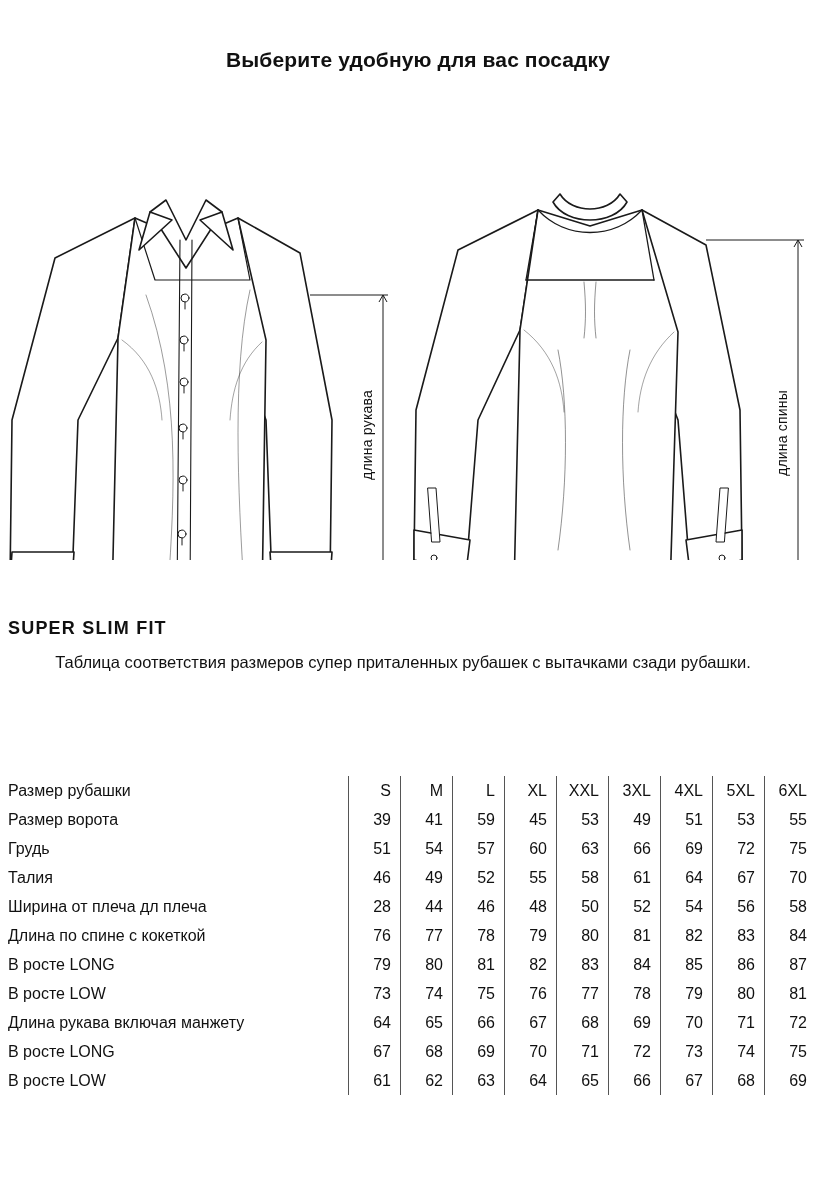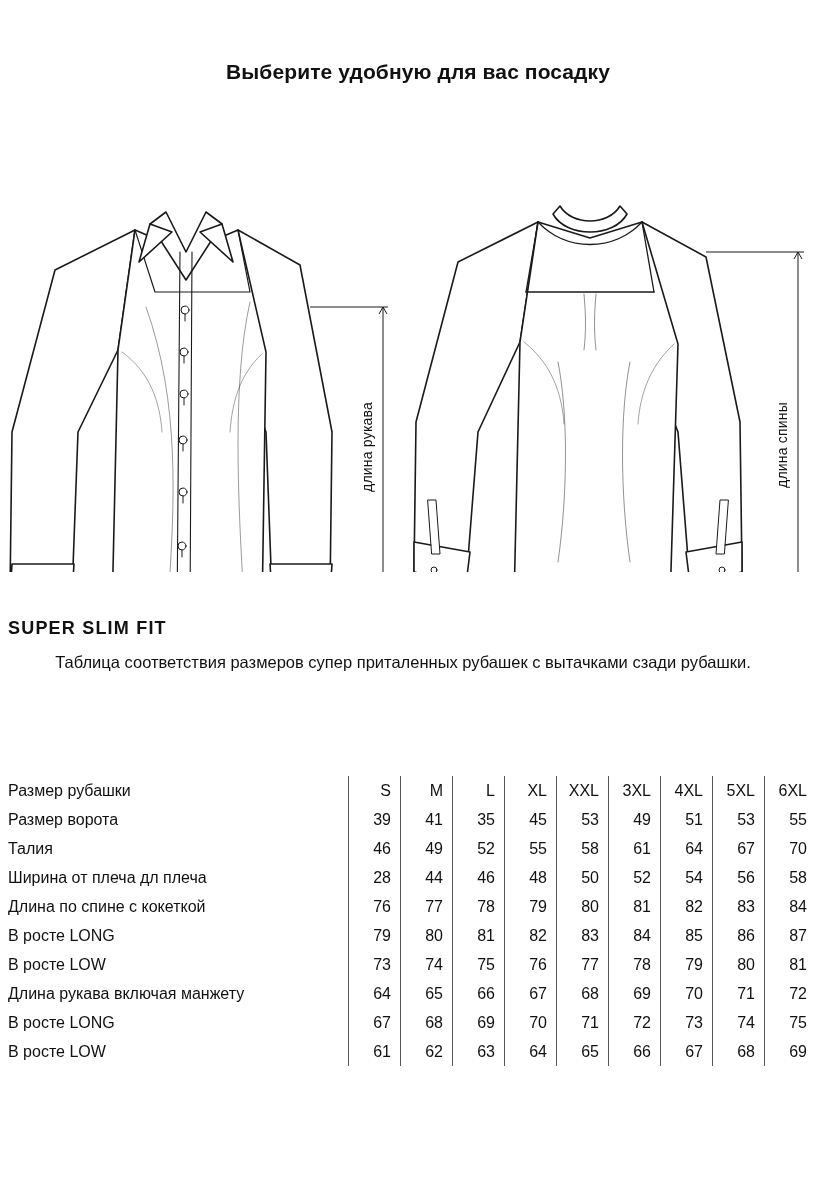--- a/index.html
+++ b/index.html
@@ -19,21 +19,21 @@
     width: 836px;
     height: 1200px;
     position: relative;
     box-sizing: border-box;
   }
   .title {
     text-align: center;
     font-size: 21px;
     font-weight: bold;
     color: #111;
-    padding-top: 60px;
+    padding-top: 48px;
     letter-spacing: 0.1px;
   }
   .illustrations {
     position: relative;
     width: 836px;
     height: 470px;
     margin-top: 18px;
   }
   .fit-heading {
     position: absolute;
@@ -216,27 +216,39 @@
         <td class="val">XXL</td>
         <td class="val">3XL</td>
         <td class="val">4XL</td>
         <td class="val">5XL</td>
         <td class="val">6XL</td>
       </tr>
       <tr>
         <td class="label">Размер ворота</td>
         <td class="val">39</td>
         <td class="val">41</td>
-        <td class="val">35</td>
+        <td class="val">59</td>
         <td class="val">45</td>
         <td class="val">53</td>
         <td class="val">49</td>
         <td class="val">51</td>
         <td class="val">53</td>
         <td class="val">55</td>
+      </tr>
+      <tr>
+        <td class="label">Грудь</td>
+        <td class="val">51</td>
+        <td class="val">54</td>
+        <td class="val">57</td>
+        <td class="val">60</td>
+        <td class="val">63</td>
+        <td class="val">66</td>
+        <td class="val">69</td>
+        <td class="val">72</td>
+        <td class="val">75</td>
       </tr>
       <tr>
         <td class="label">Талия</td>
         <td class="val">46</td>
         <td class="val">49</td>
         <td class="val">52</td>
         <td class="val">55</td>
         <td class="val">58</td>
         <td class="val">61</td>
         <td class="val">64</td>

